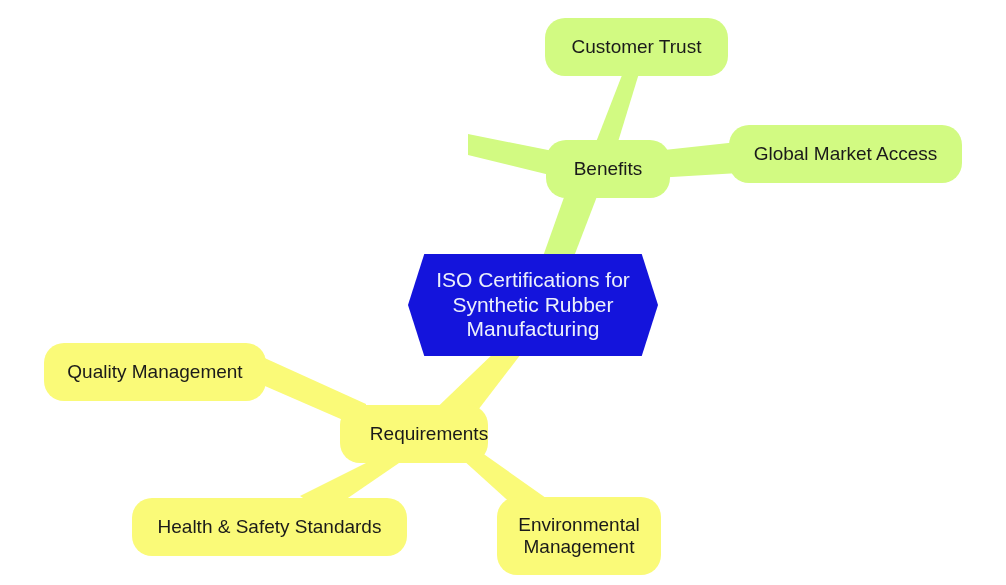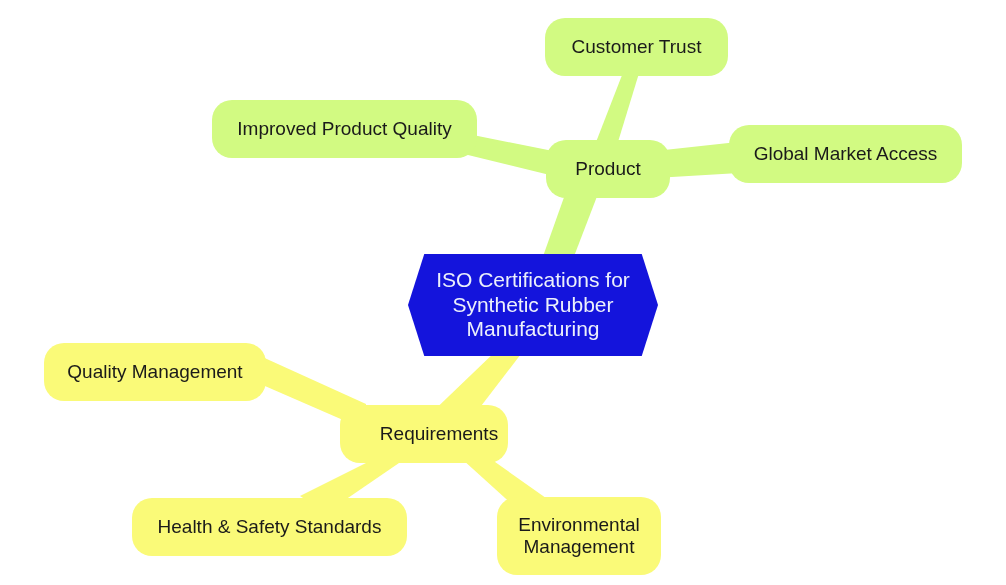--- a/index.html
+++ b/index.html
@@ -58,36 +58,33 @@
     <polygon points="452,450 478,450 553,503 527,518" fill="#fafa78"></polygon>
   </svg>
 
   <div class="node node-hex" style="left:408px;top:254px;width:250px;height:102px;">
     <span class="node-label">ISO Certifications for
 Synthetic Rubber
 Manufacturing</span>
   </div>
 
   <div class="node node-rect green" style="left:546px;top:140px;width:124px;height:58px;">
-    <span class="node-label">Product</span>
+    <span class="node-label">Benefits</span>
   </div>
 
   <div class="node node-rect green" style="left:545px;top:18px;width:183px;height:58px;">
     <span class="node-label">Customer Trust</span>
   </div>
 
-  <div class="node node-rect green" style="left:212px;top:100px;width:265px;height:58px;">
-    <span class="node-label">Improved Product Quality</span>
-  </div>
 
   <div class="node node-rect green" style="left:729px;top:125px;width:233px;height:58px;">
     <span class="node-label">Global Market Access</span>
   </div>
 
-  <div class="node node-rect yellow" style="left:340px;top:405px;width:168px;height:58px;padding-left:40px;">
+  <div class="node node-rect yellow" style="left:340px;top:405px;width:148px;height:58px;padding-left:40px;">
     <span class="node-label">Requirements</span>
   </div>
 
   <div class="node node-rect yellow" style="left:44px;top:343px;width:222px;height:58px;">
     <span class="node-label">Quality Management</span>
   </div>
 
   <div class="node node-rect yellow" style="left:132px;top:498px;width:275px;height:58px;">
     <span class="node-label">Health &amp; Safety Standards</span>
   </div>

